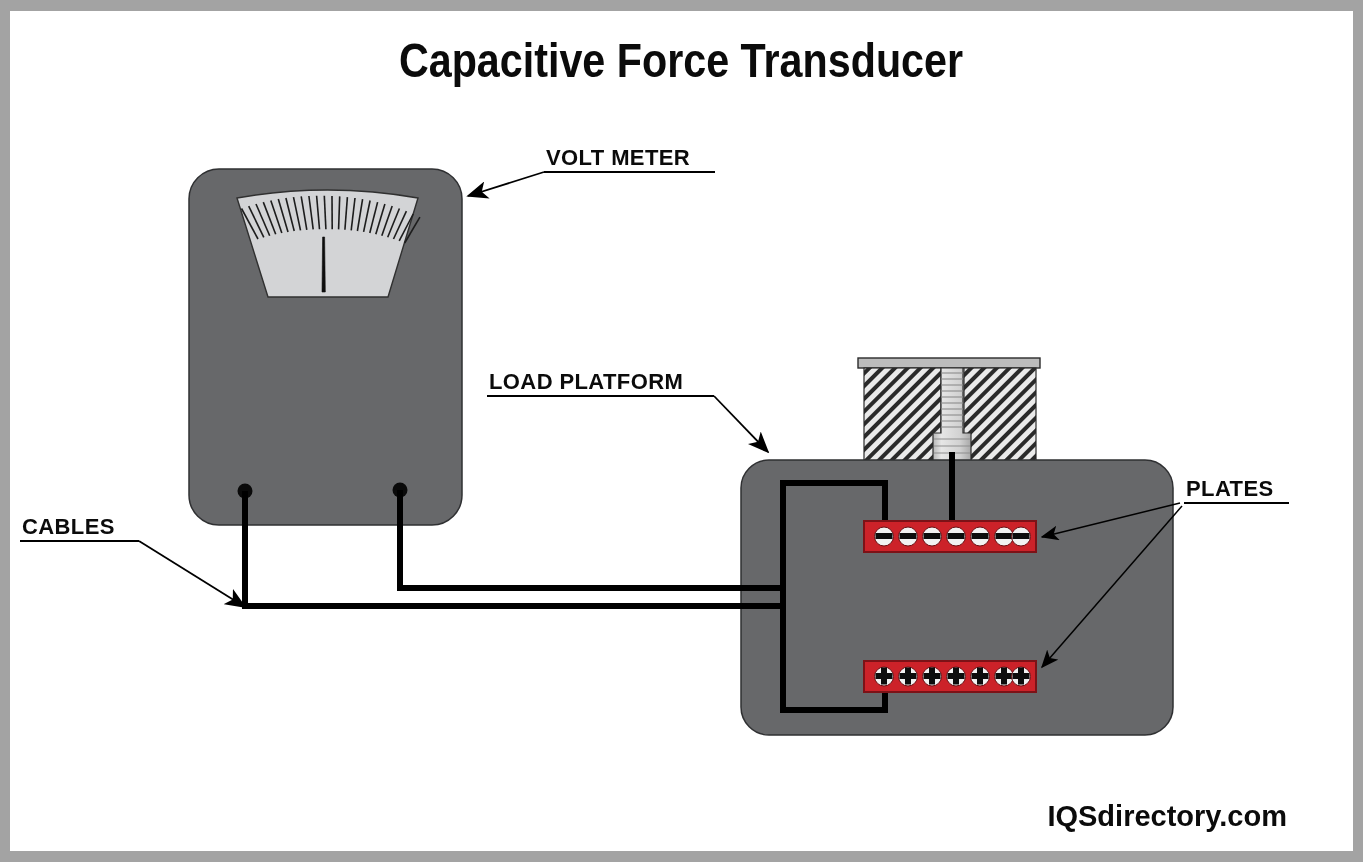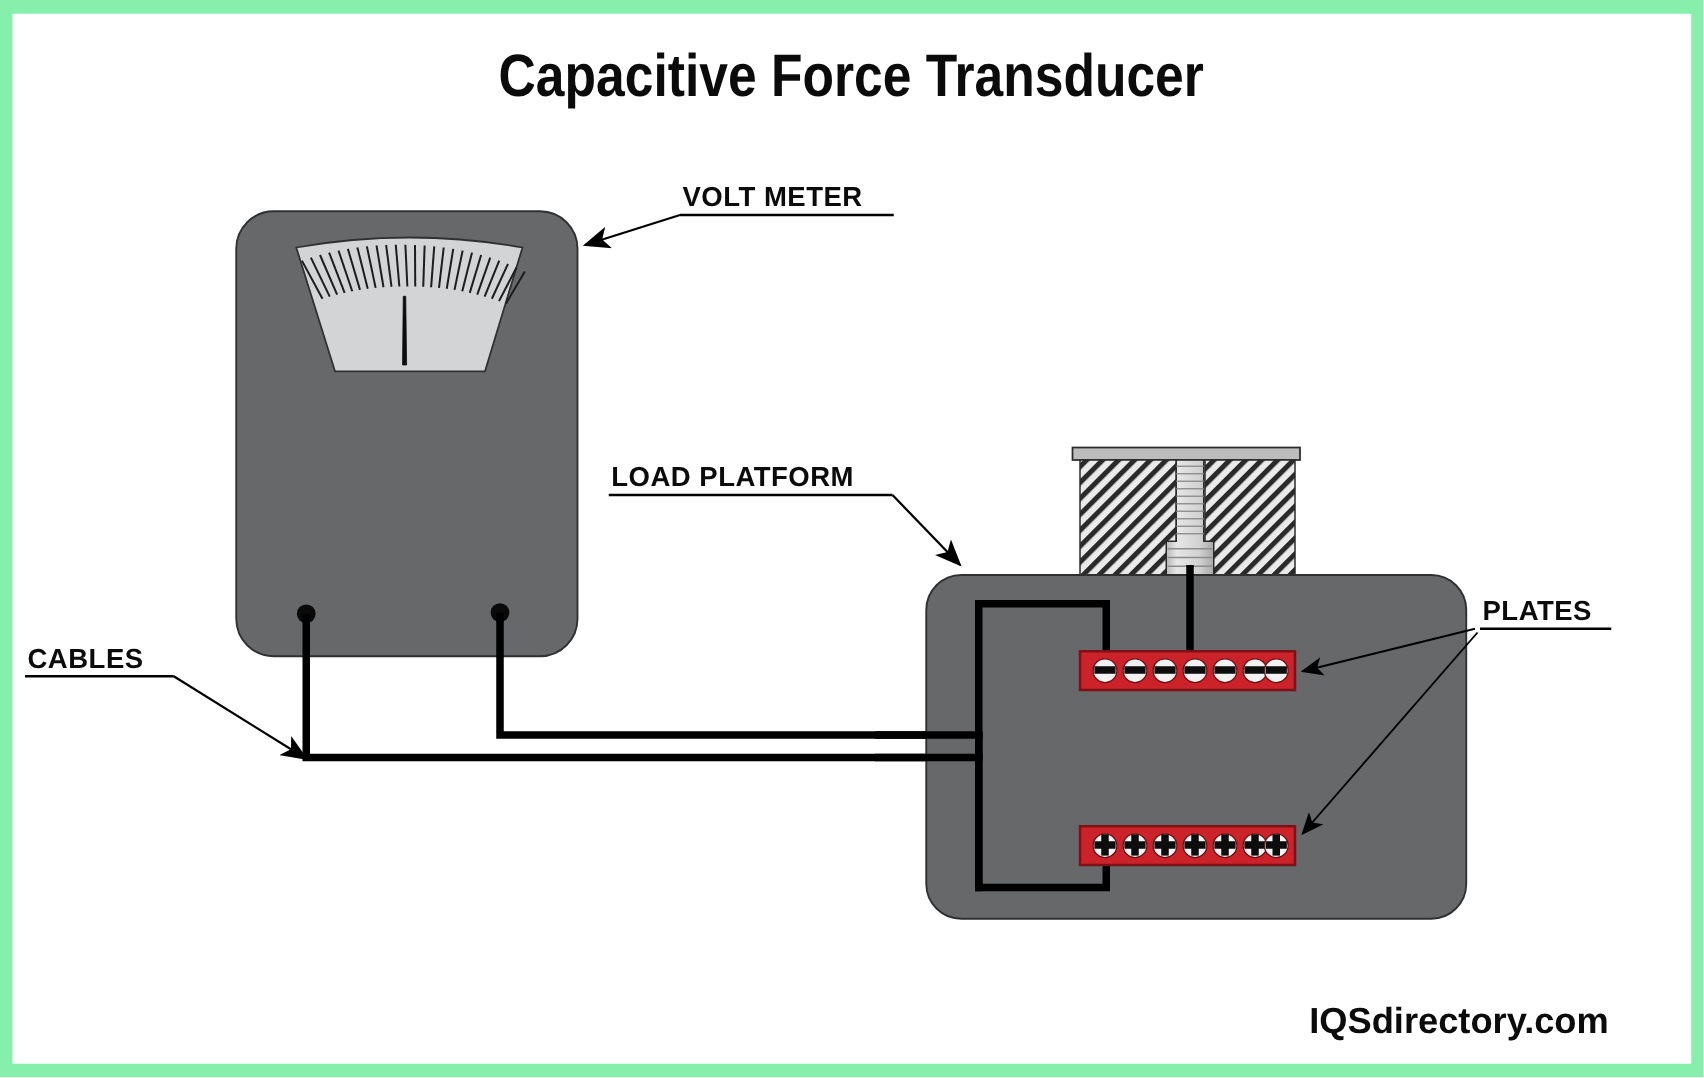--- a/index.html
+++ b/index.html
@@ -8,21 +8,21 @@
     padding: 0;
     background: #ffffff;
   }
   body {
     font-family: "Liberation Sans", sans-serif;
   }
   #page {
     position: relative;
     width: 1363px;
     height: 862px;
-    background: #86efac;
+    background: #a3a3a3;
     overflow: hidden;
   }
   #canvas {
     position: absolute;
     left: 10px;
     top: 11px;
     width: 1343px;
     height: 840px;
     background: #ffffff;
   }

